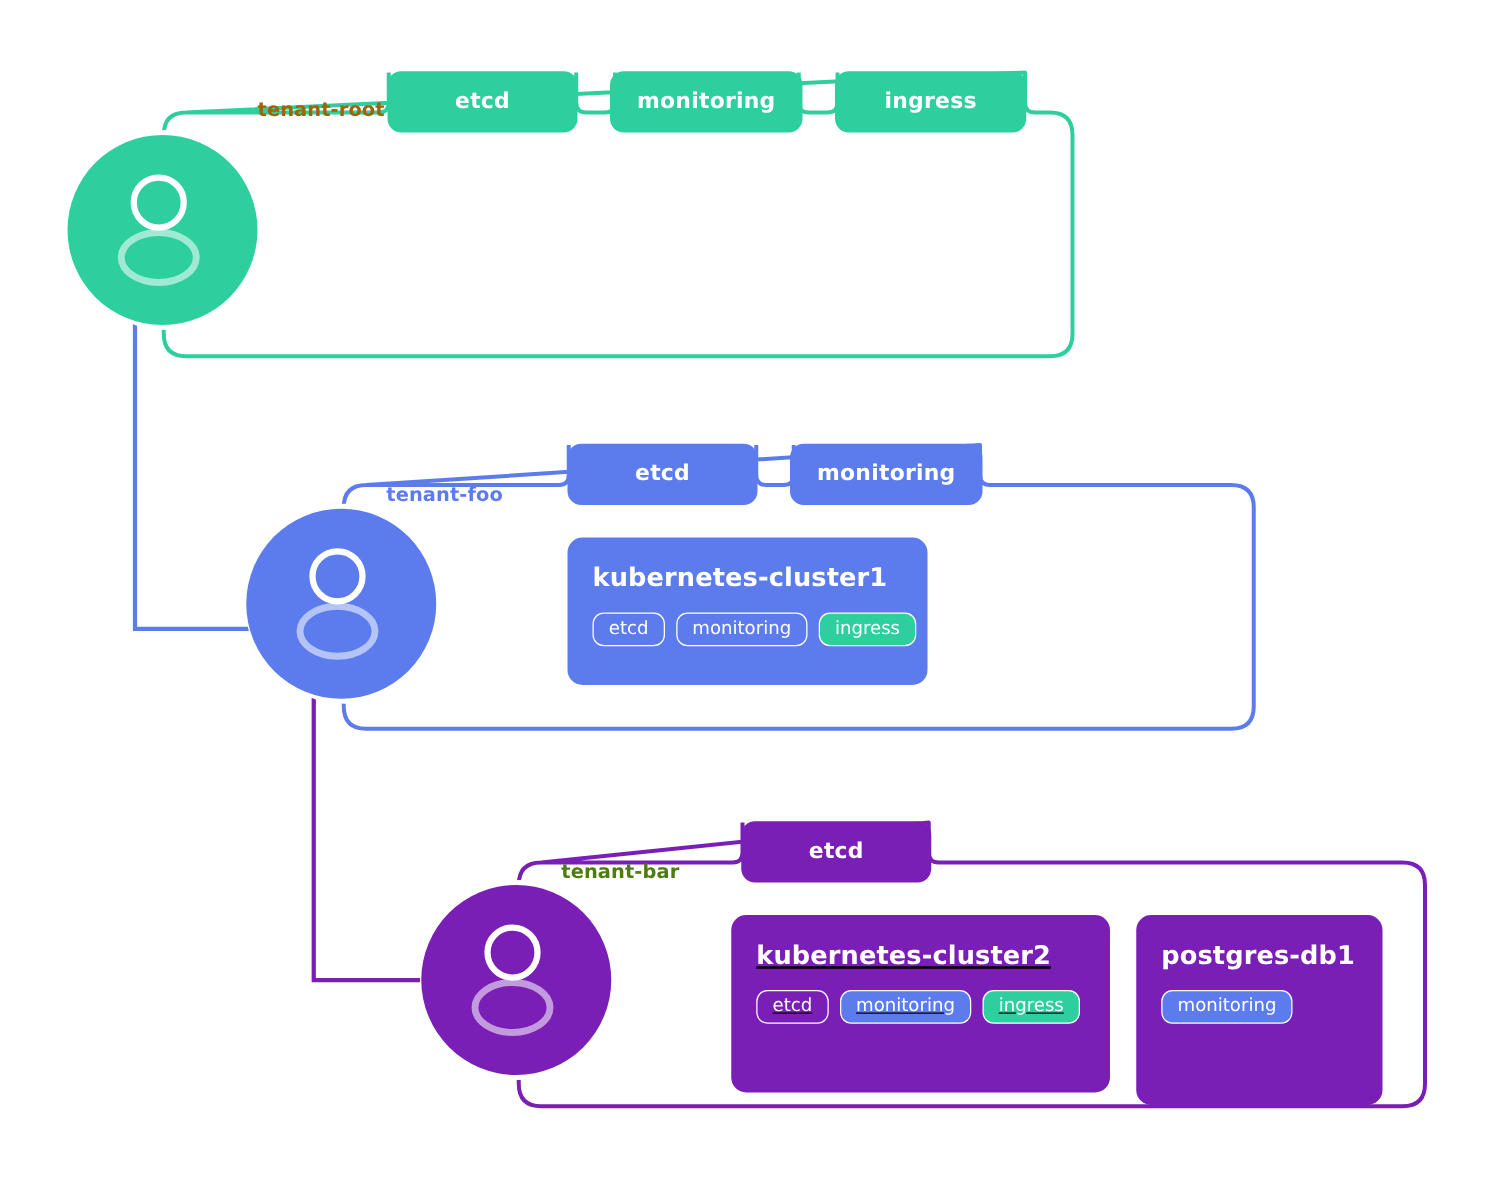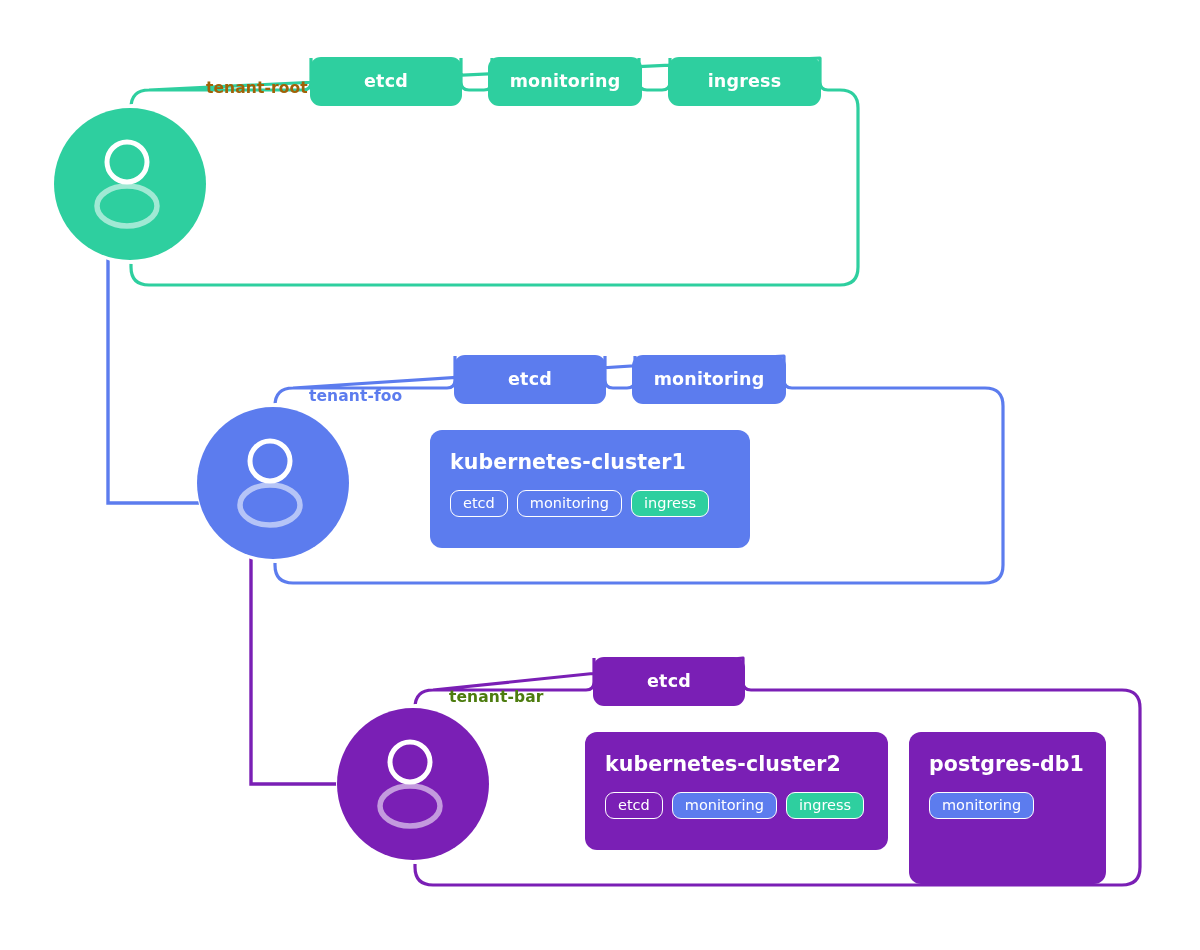--- a/index.html
+++ b/index.html
@@ -148,30 +148,30 @@
 
   <div class="badge" style="left:310px;top:57px;width:152px;height:49px;background:#2ECF9F;">etcd</div>
   <div class="badge" style="left:488px;top:57px;width:154px;height:49px;background:#2ECF9F;">monitoring</div>
   <div class="badge" style="left:668px;top:57px;width:153px;height:49px;background:#2ECF9F;">ingress</div>
 
   <div class="badge" style="left:454px;top:355px;width:152px;height:49px;background:#5C7CEE;">etcd</div>
   <div class="badge" style="left:632px;top:355px;width:154px;height:49px;background:#5C7CEE;">monitoring</div>
 
   <div class="badge" style="left:593px;top:657px;width:152px;height:49px;background:#7A1FB5;">etcd</div>
 
-  <div class="card" style="left:430px;top:430px;width:320px;height:118px;background:#5C7CEE;">
+  <div class="card" style="left:454px;top:430px;width:288px;height:118px;background:#5C7CEE;">
     <div class="card-title">kubernetes-cluster1</div>
     <div class="chip-row">
       <span class="chip outline">etcd</span>
       <span class="chip outline">monitoring</span>
       <span class="chip" style="background:#2ECF9F;">ingress</span>
     </div>
   </div>
 
-  <div class="card" style="left:585px;top:732px;width:303px;height:118px;background:#7A1FB5;">
+  <div class="card" style="left:585px;top:732px;width:303px;height:142px;background:#7A1FB5;text-decoration:underline;">
     <div class="card-title">kubernetes-cluster2</div>
     <div class="chip-row">
       <span class="chip outline">etcd</span>
       <span class="chip" style="background:#5C7CEE;">monitoring</span>
       <span class="chip" style="background:#2ECF9F;">ingress</span>
     </div>
   </div>
 
   <div class="card" style="left:909px;top:732px;width:197px;height:152px;background:#7A1FB5;">
     <div class="card-title">postgres-db1</div>

